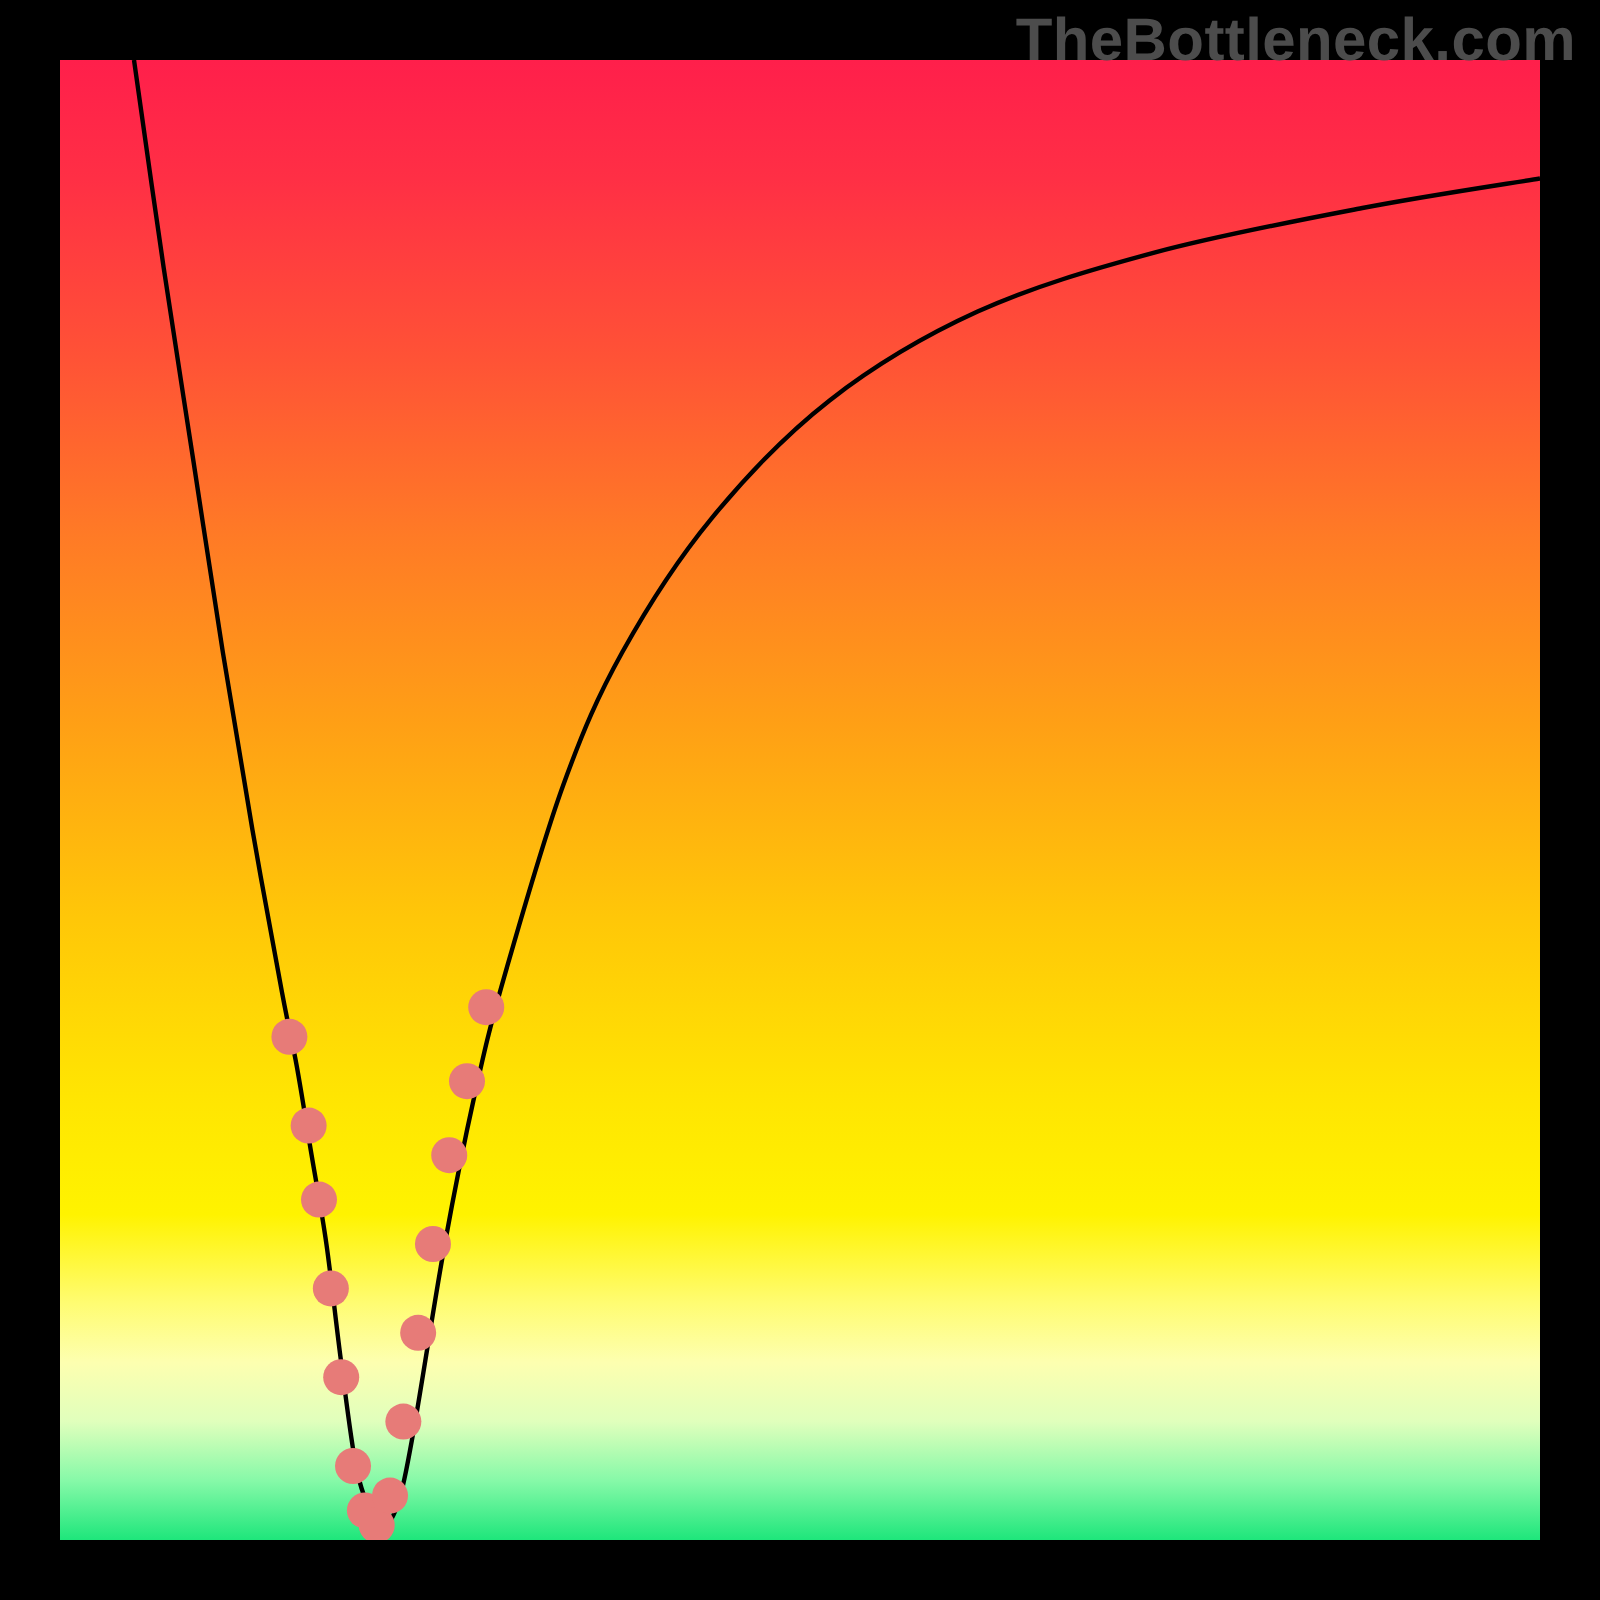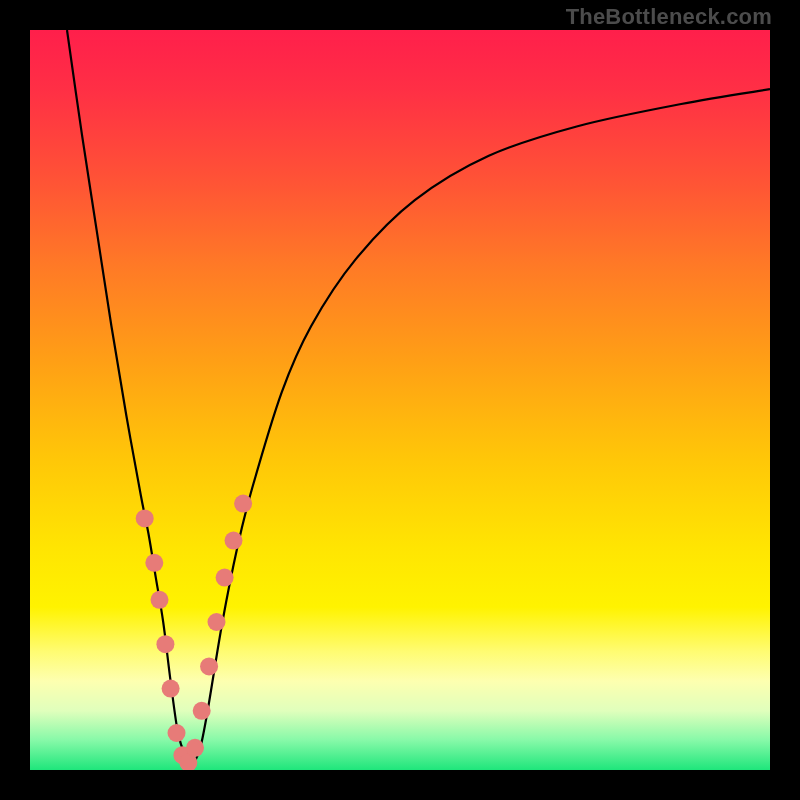--- a/index.html
+++ b/index.html
@@ -19,23 +19,23 @@
     position: absolute;
     left: 30px;
     top: 30px;
     width: 740px;
     height: 740px;
     overflow: hidden;
   }
   .watermark {
     position: absolute;
     top: 4px;
-    right: 28px;
+    right: 12px;
     font-family: Arial, Helvetica, sans-serif;
-    font-size: 22px;
+    font-size: 30px;
     font-weight: 600;
     color: #4c4c4c;
     letter-spacing: 0.2px;
     z-index: 5;
   }
   .gradient-bg {
     position: absolute;
     inset: 0;
     background: linear-gradient(to bottom,
       #ff1f4b 0%,

